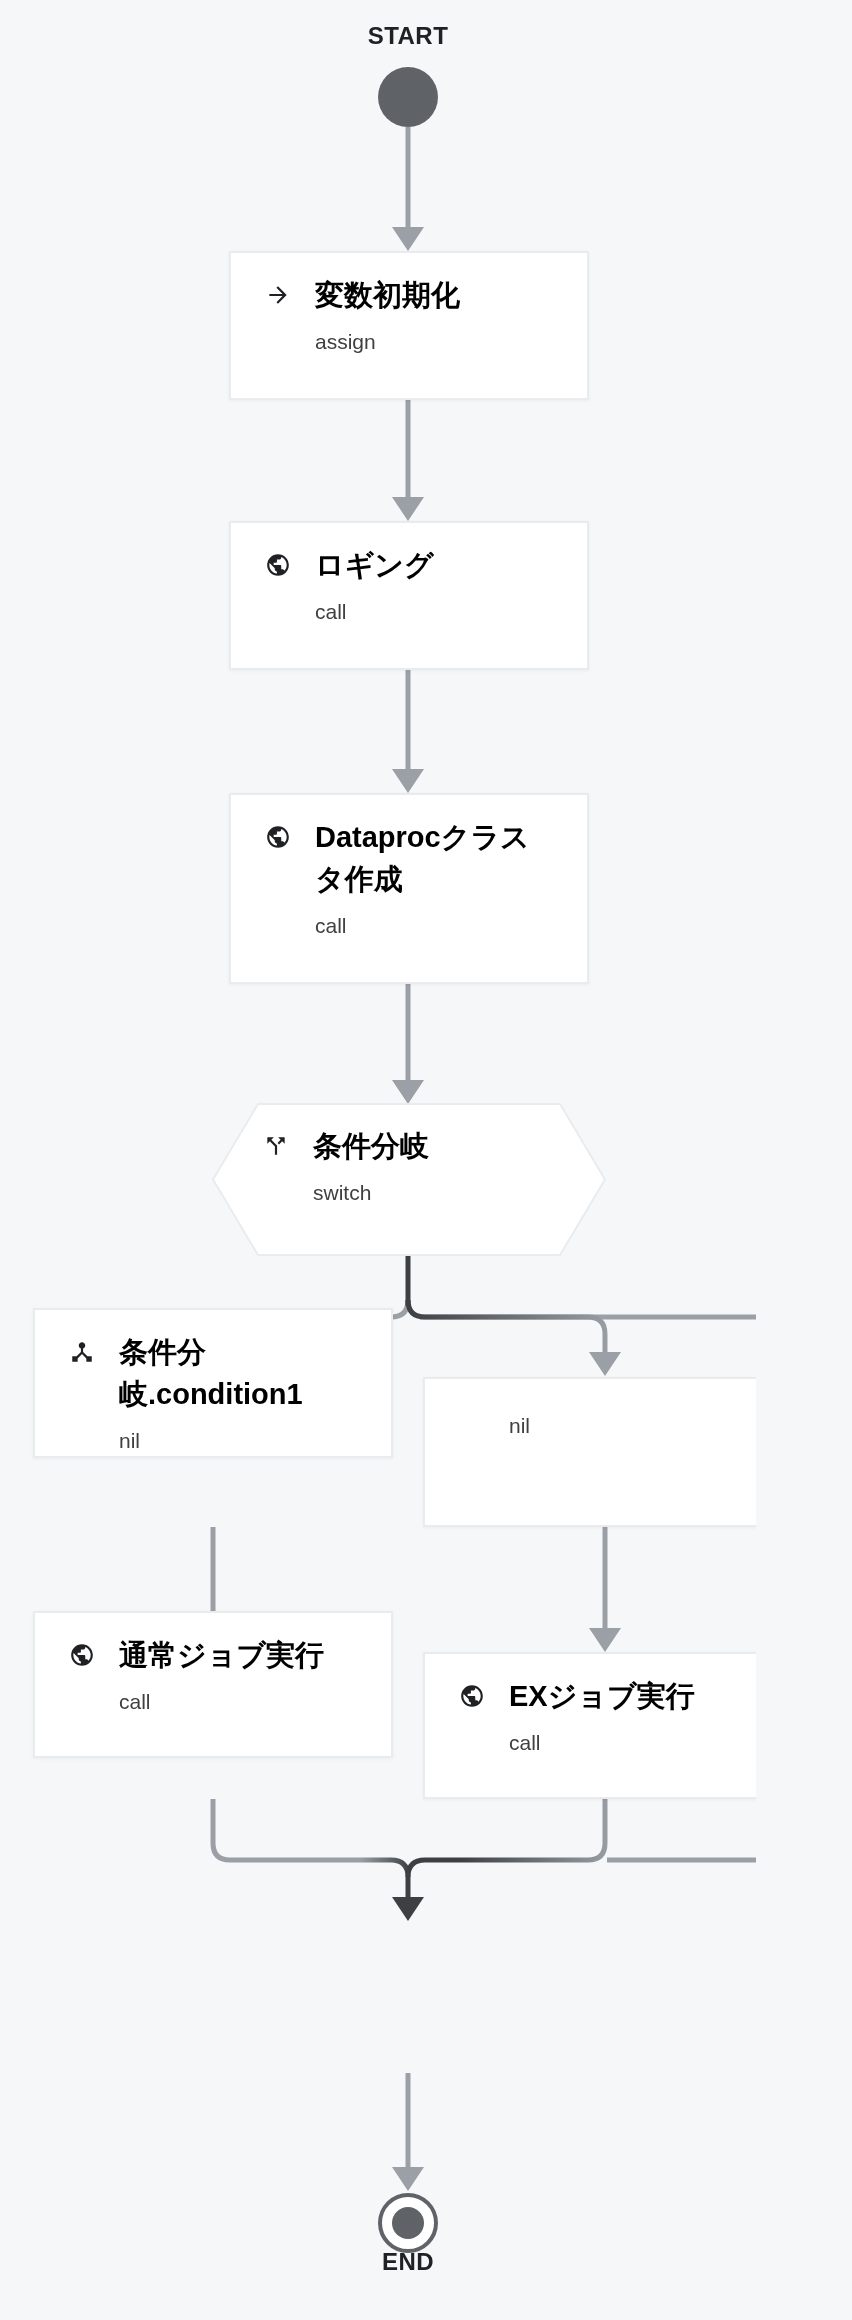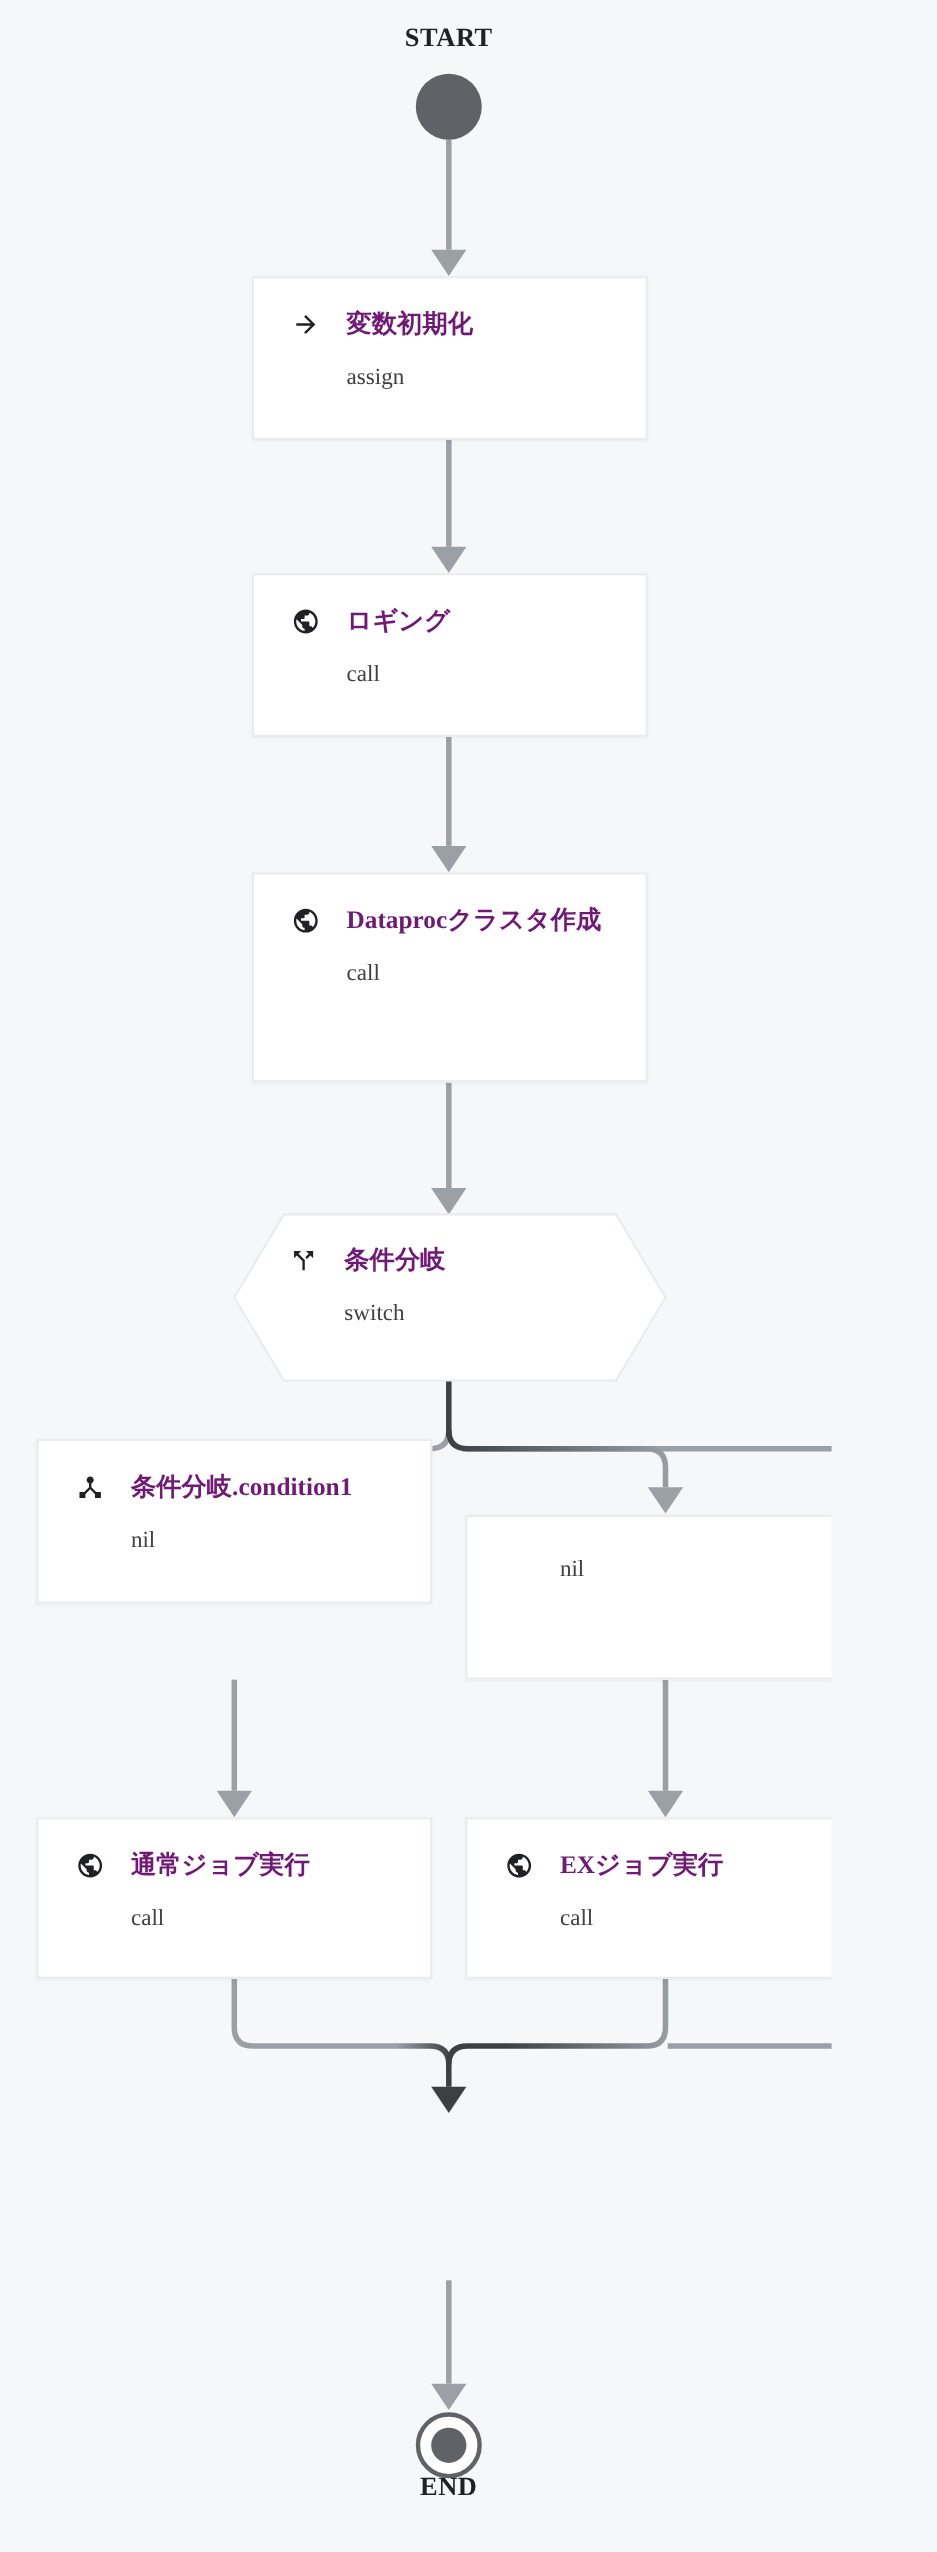--- a/index.html
+++ b/index.html
@@ -6,21 +6,20 @@
   body{
     font-family:"Liberation Sans", sans-serif;
     background:#f6f7f9;
   }
   .canvas{
     position:relative;
     width:756px;
     height:2320px;
     background:#f6f7f9;
     overflow:hidden;
-    font-family:Liberation Serif, serif;
   }
   .edges{
     position:absolute;
     left:0; top:0;
   }
   .terminal-label{
     position:absolute;
     width:200px;
     text-align:center;
     font-size:24px;
@@ -51,23 +50,23 @@
     align-items:flex-start;
     gap:24px;
   }
   .node-icon{
     width:26px; height:26px;
     flex:none;
     margin-top:8px;
   }
   .node-icon svg{ display:block; width:26px; height:26px; }
   .node-title{
-    font-size:23px;
+    font-size:29px;
     font-weight:600;
-    color:#701a75;
+    color:#000000;
     line-height:42px;
   }
   .node-sub{
     font-size:21px;
     color:#404040;
     line-height:26px;
     margin:13px 0 0 50px;
   }
 </style>
 </head>
@@ -189,21 +188,21 @@
       </span>
       <span class="node-title">条件分岐.condition1</span>
     </div>
     <div class="node-sub">nil</div>
   </div>
 
   <div class="card" style="left:423px;top:1377px;width:364px;height:150px;">
     <div class="node-sub">nil</div>
   </div>
 
-  <div class="card" style="left:33px;top:1652px;width:360px;height:147px;">
+  <div class="card" style="left:33px;top:1611px;width:360px;height:147px;">
     <div class="node-row">
       <span class="node-icon">
         <svg viewBox="0 0 24 24" fill="#202124">
             <path d="M12 2C6.48 2 2 6.48 2 12s4.48 10 10 10 10-4.48 10-10S17.52 2 12 2zm-1 17.93c-3.95-.49-7-3.85-7-7.93 0-.62.08-1.21.21-1.79L9 15v1c0 1.1.9 2 2 2v1.93zm6.9-2.54c-.26-.81-1-1.39-1.9-1.39h-1v-3c0-.55-.45-1-1-1H8v-2h2c.55 0 1-.45 1-1V7h2c1.1 0 2-.9 2-2v-.41c2.93 1.19 5 4.06 5 7.41 0 2.08-.8 3.97-2.1 5.39z"></path>
           </svg>
       </span>
       <span class="node-title">通常ジョブ実行</span>
     </div>
     <div class="node-sub">call</div>
   </div>

